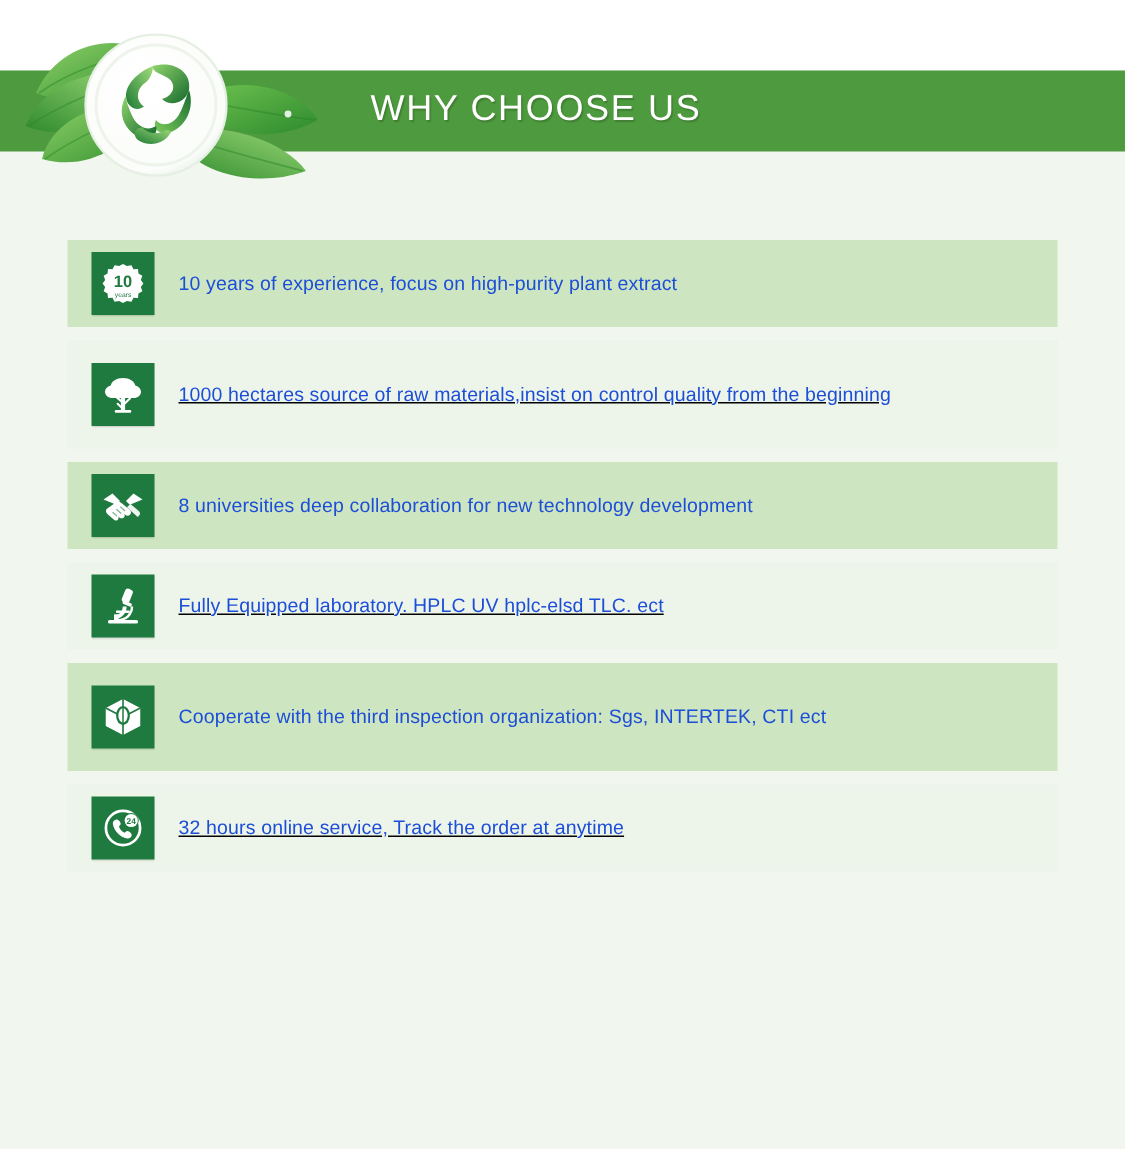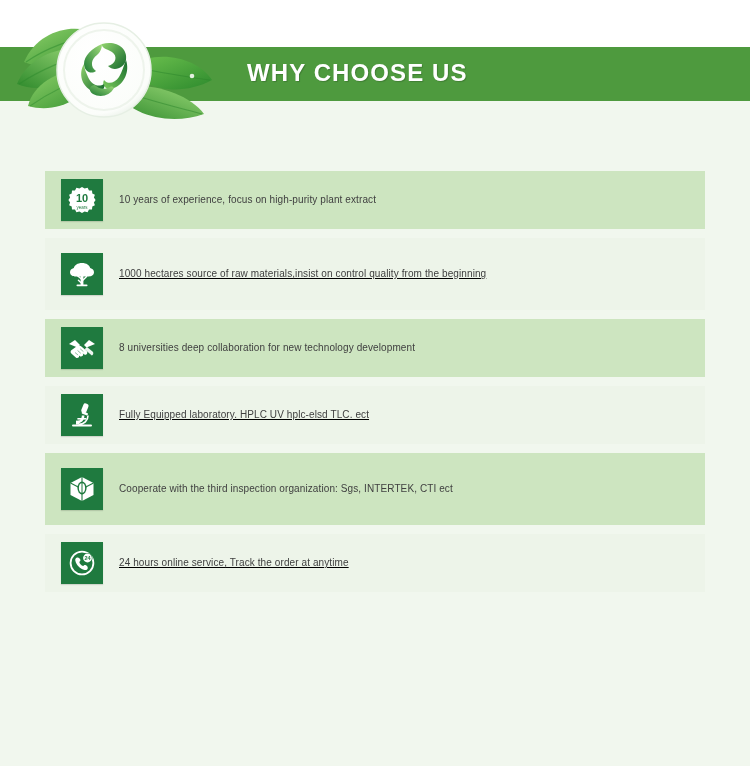--- a/index.html
+++ b/index.html
@@ -34,21 +34,21 @@
     position: absolute;
     left: 0; top: 47px;
     width: 750px; height: 54px;
     background: #4e9a3e;
   }
   .banner-title {
     position: absolute;
     left: 247px;
     top: 59px;
     font-size: 24px;
-    font-weight: bold;
+    font-weight: normal;
     letter-spacing: 1.1px;
     color: #ffffff;
     text-shadow: 1px 1px 1px rgba(0,0,0,0.18);
     white-space: nowrap;
   }
 
   
   .logo-wrap {
     position: absolute;
     left: 12px;
@@ -57,21 +57,20 @@
     height: 115px;
   }
   .logo-wrap svg { display: block; }
 
   
   .list {
     position: absolute;
     left: 45px;
     top: 160px;
     width: 660px;
-    margin-top: 11px;
   }
   .row {
     position: relative;
     display: flex;
     align-items: center;
     box-sizing: border-box;
     padding: 0 14px 0 16px;
     margin-bottom: 9px;
   }
   .row.shade-dark { background: #cde5c0; }
@@ -84,23 +83,23 @@
     background: #1f7a3f;
     display: flex;
     align-items: center;
     justify-content: center;
     margin-right: 16px;
     box-shadow: 0 1px 1px rgba(0,0,0,0.12);
   }
   .icon-box svg { display: block; }
 
   .row-text {
-    font-size: 10px;
+    font-size: 13px;
     line-height: 1.42;
-    color: #404040;
+    color: #1d4ed8;
     letter-spacing: 0.1px;
   }
 
   
   .h1 { height: 58px; }
   .h2 { height: 72px; }
 </style>
 </head>
 <body>
 
@@ -248,18 +247,18 @@
     <div class="row shade-light h1">
       <div class="icon-box">
         <svg width="28" height="28" viewBox="0 0 28 28">
           <circle cx="14" cy="14" r="11.4" fill="none" stroke="#ffffff" stroke-width="1.8"></circle>
           <path d="M9 8.5 C10.6 8 12 9.6 12.4 10.8 C12.7 11.8 11.8 12.4 11.3 13 C11.9 15 13.2 16.4 15.2 17.1 C15.8 16.6 16.5 15.8 17.5 16.1 C18.7 16.5 20.2 17.9 19.7 19.4 C19.3 20.6 18 21.3 16.7 21 C12.1 20 8.2 16.1 7.3 11.6 C7 10.2 7.7 8.9 9 8.5 Z" fill="#ffffff"></path>
           <circle cx="19.5" cy="9" r="5" fill="#1f7a3f"></circle>
           <circle cx="19.5" cy="9" r="4.4" fill="#ffffff"></circle>
           <text x="19.5" y="11.3" text-anchor="middle" font-family="Liberation Sans, sans-serif" font-size="5.6" font-weight="bold" fill="#1f7a3f">24</text>
         </svg>
       </div>
-      <div class="row-text">24 hours online service, Track the order at anytime</div>
+      <div class="row-text">32 hours online service, Track the order at anytime</div>
     </div>
 
 
   </div>
 </div>
 
 </body></html>

